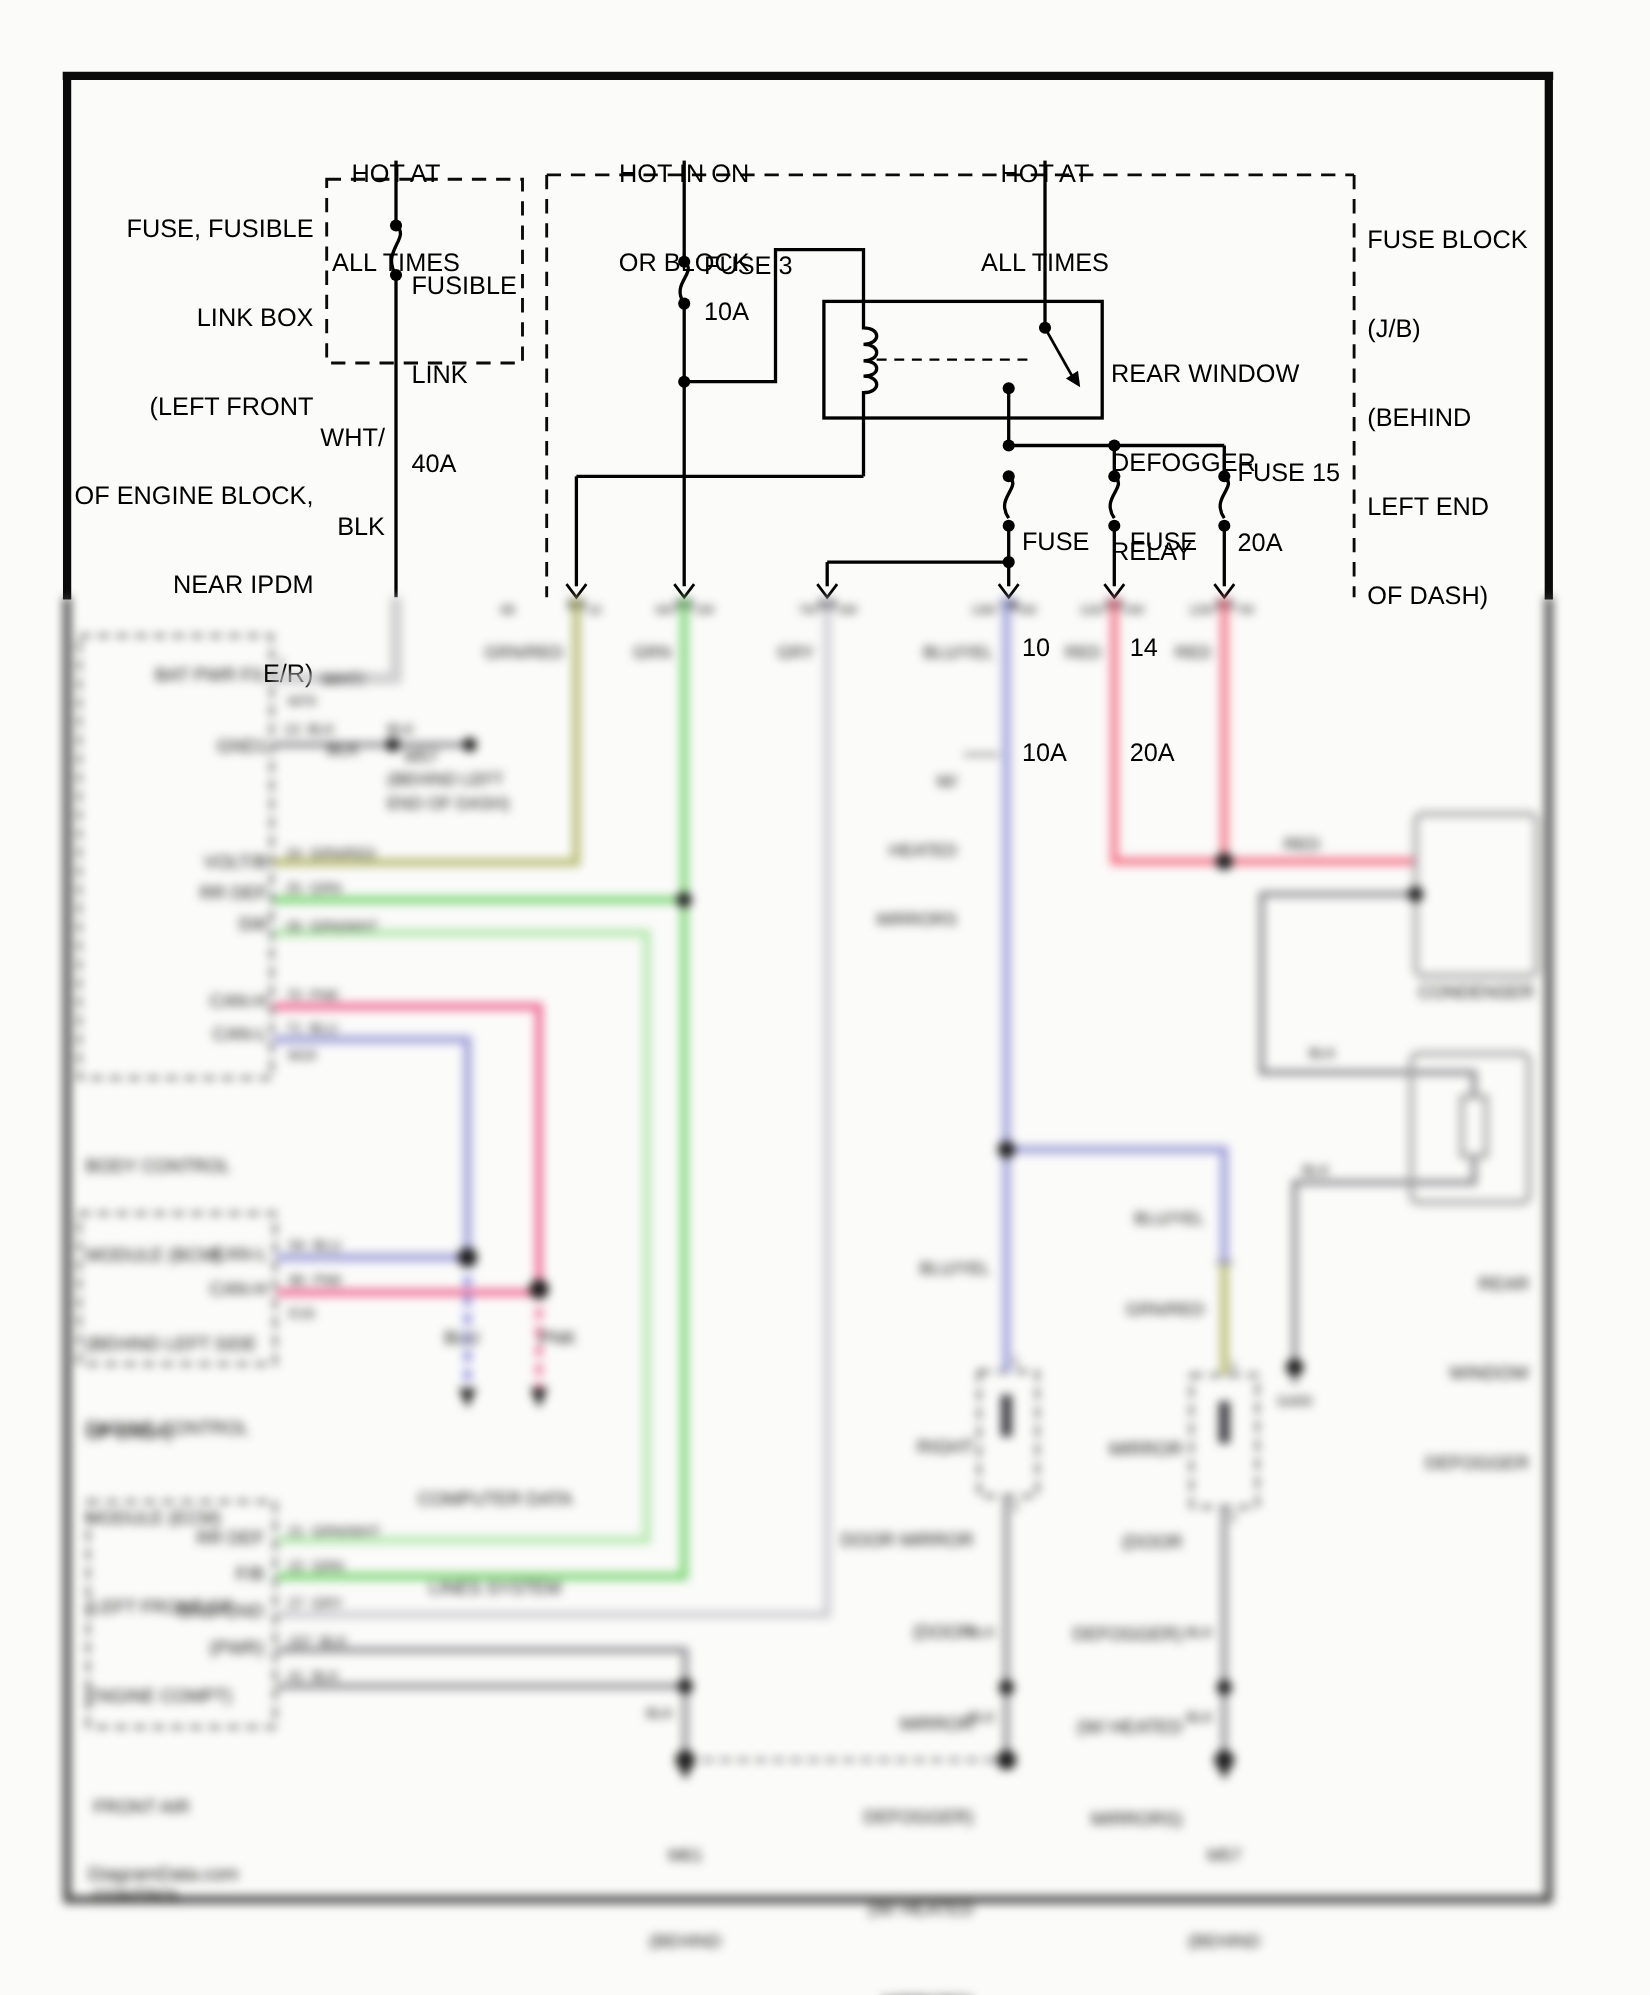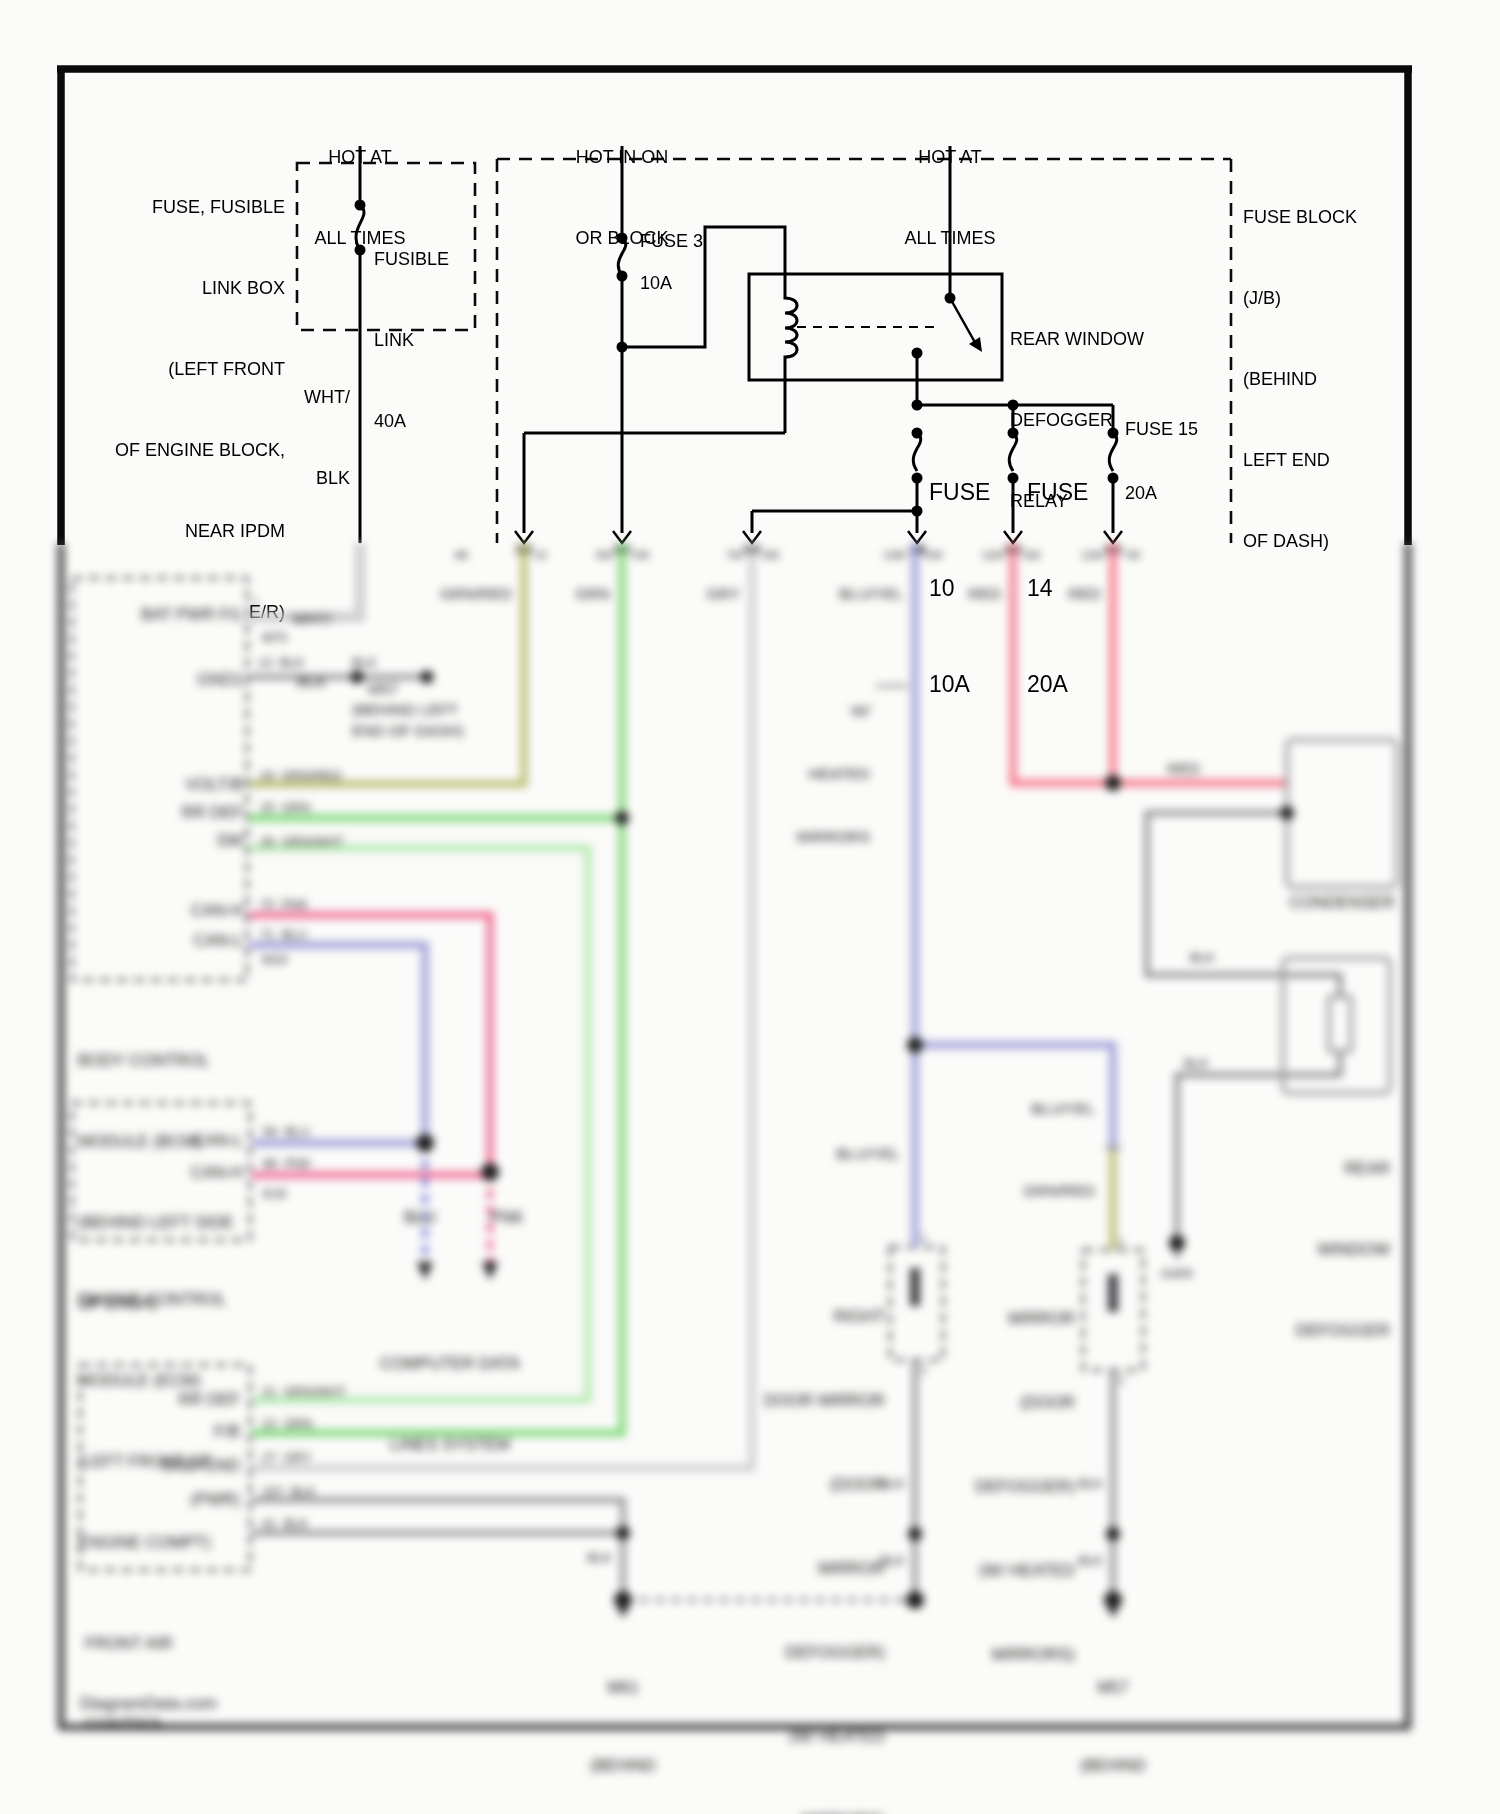--- a/index.html
+++ b/index.html
@@ -4,21 +4,21 @@
 <style>
   html,body{margin:0;padding:0;background:#ffffff}
   .stage{position:relative;width:1500px;height:1814px;background:#fbfbfa;overflow:hidden;
          font-family:"Liberation Sans",sans-serif;color:#000}
   .layer{position:absolute;left:0;top:0;width:1500px;height:1814px}
   .blurred{filter:blur(4.5px)}
   .blurred .t{color:#161616}
   .t{position:absolute;white-space:pre}
   .c{text-align:center}
   .ra{text-align:right}
-  .b24{font-size:18px;line-height:27px}
+  .b24{font-size:23px;line-height:27px}
   .b24w{font-size:23px;line-height:32px}
   .b16{font-size:16.5px;line-height:27px}
   .b16t{font-size:16.5px;line-height:28px}
   .b15{font-size:15.5px;line-height:21px}
   .b26{font-size:16px;line-height:26px}
   .s16{font-size:16.5px}
   .s15{font-size:15.5px}
   .s13{font-size:13px}
   .s12{font-size:11.5px}
   .s17{font-size:17px;color:#777}

